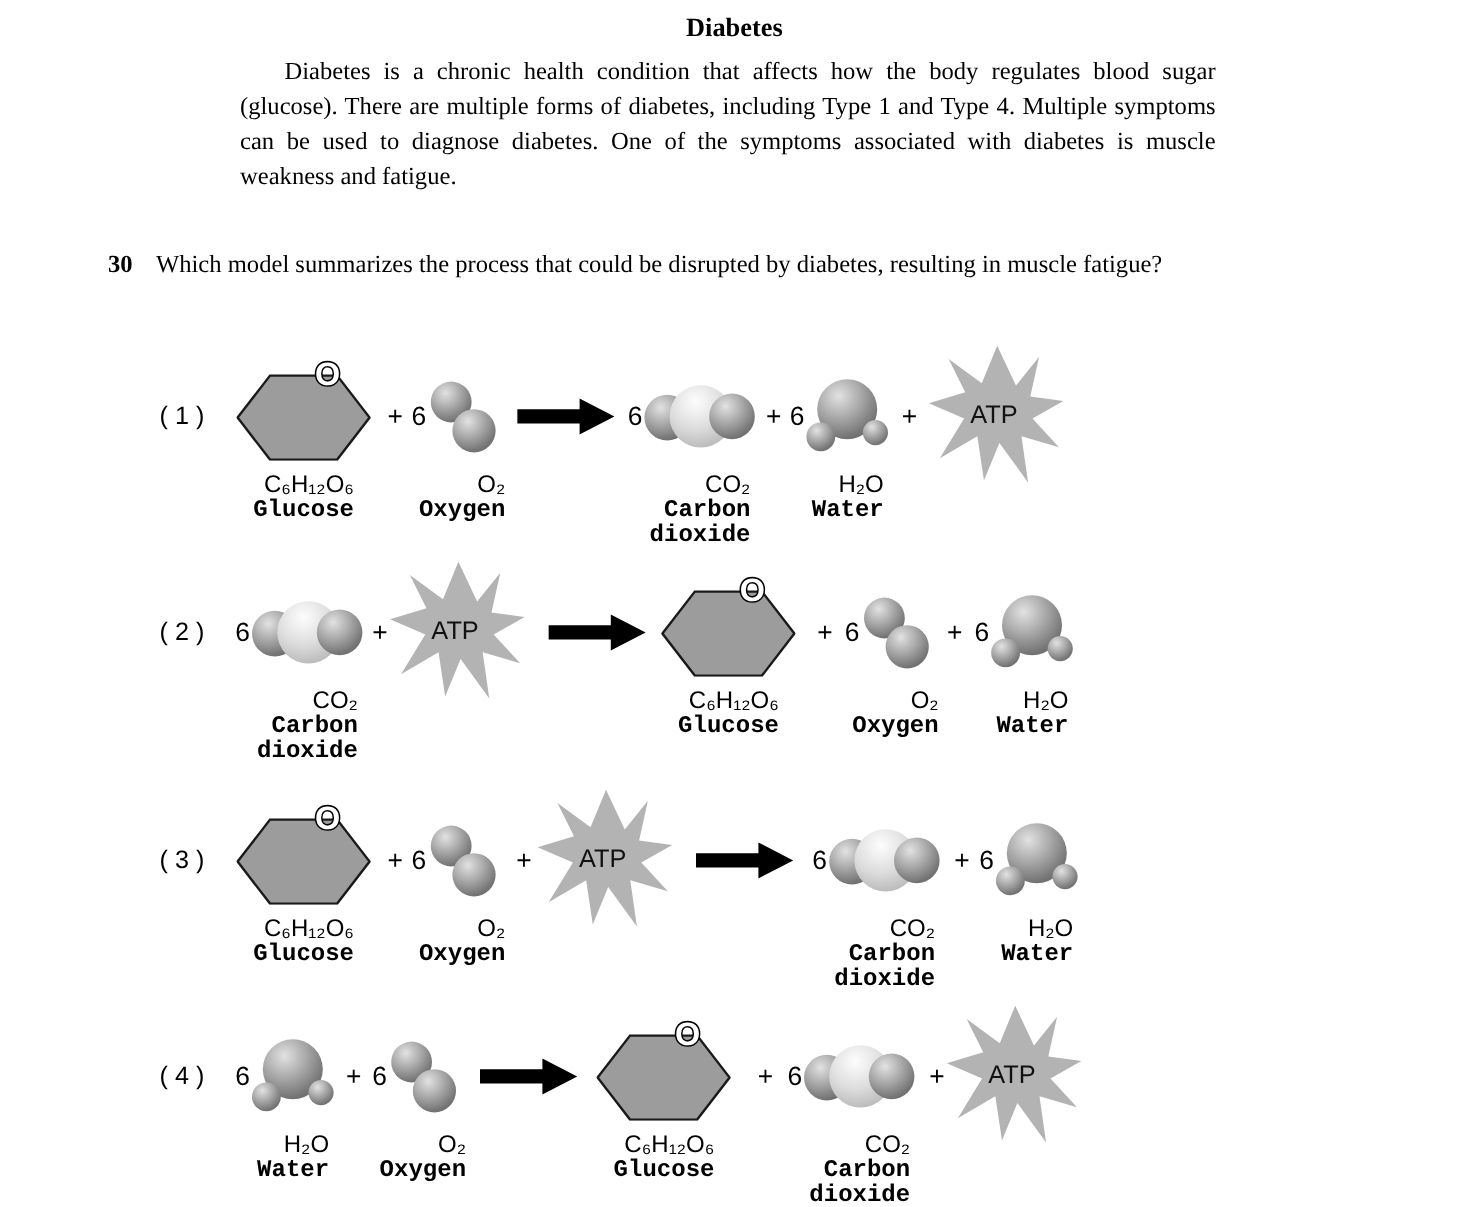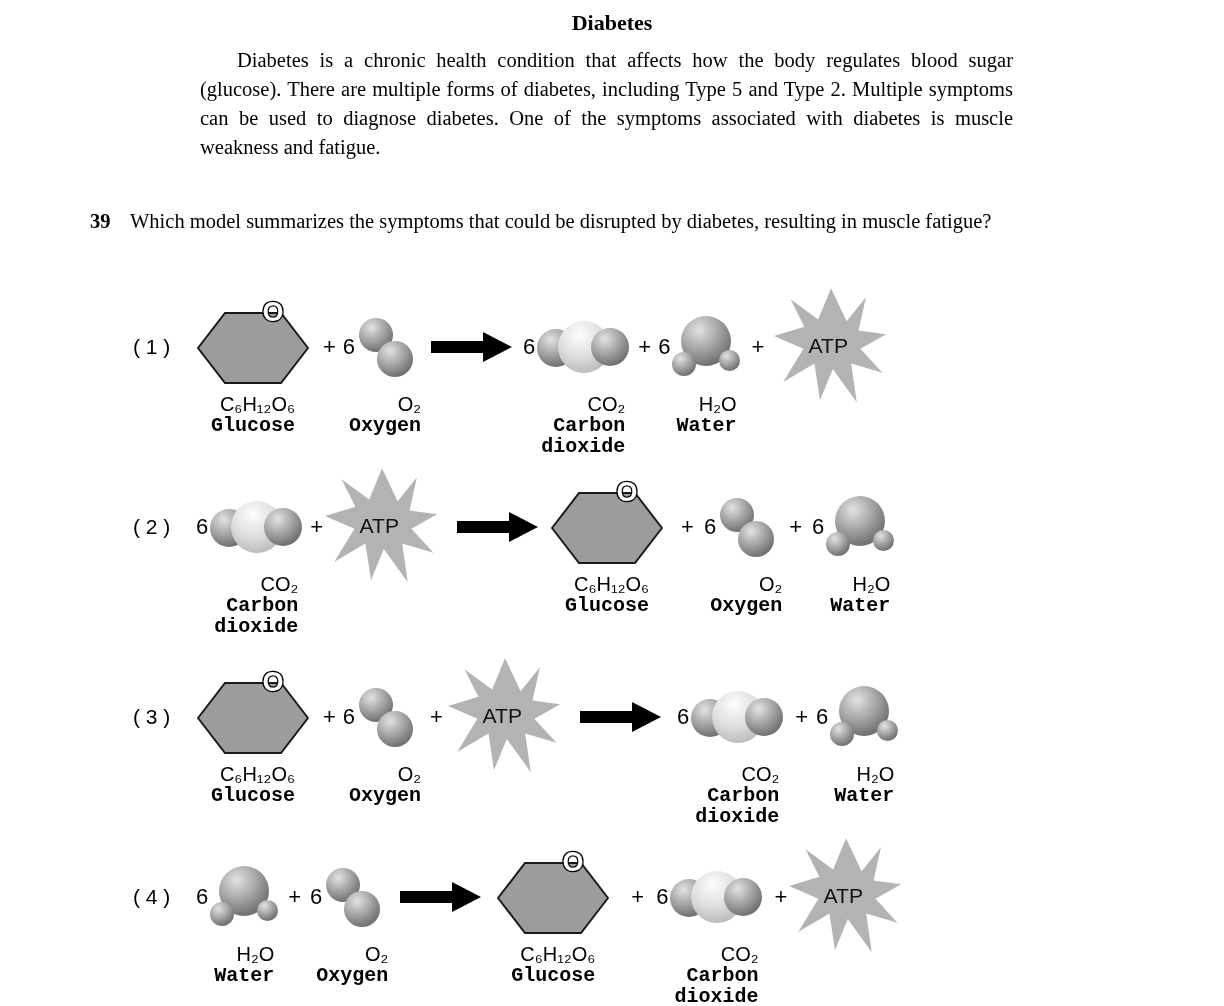--- a/index.html
+++ b/index.html
@@ -48,25 +48,25 @@
   .s-co2m { left:21px; top:1px; width:52px; height:52px; z-index:2; }
   .s-co2r { left:54px; top:8px; width:38px; height:38px; z-index:3; }
   .s-h2ob { left:9px; top:0;    width:50px; height:50px; }
   .s-h2ol { left:0;   top:36px; width:24px; height:24px; z-index:2; }
   .s-h2or { left:47px; top:34px; width:21px; height:21px; z-index:2; }
 </style>
 </head>
 <body>
 
 <div id="title" class="serif">Diabetes</div>
-<div id="passage" class="serif">Diabetes is a chronic health condition that affects how the body regulates blood sugar (glucose). There are multiple forms of diabetes, including Type 5 and Type 2. Multiple symptoms can be used to diagnose diabetes. One of the symptoms associated with diabetes is muscle weakness and fatigue.</div>
+<div id="passage" class="serif">Diabetes is a chronic health condition that affects how the body regulates blood sugar (glucose). There are multiple forms of diabetes, including Type 1 and Type 4. Multiple symptoms can be used to diagnose diabetes. One of the symptoms associated with diabetes is muscle weakness and fatigue.</div>
 
 <div id="question" class="serif">
-  <div id="qnum">39</div>
-  <div id="qtext">Which model summarizes the symptoms that could be disrupted by diabetes, resulting in muscle fatigue?</div>
+  <div id="qnum">30</div>
+  <div id="qtext">Which model summarizes the process that could be disrupted by diabetes, resulting in muscle fatigue?</div>
 </div>
 
 <svg width="0" height="0" style="position:absolute" aria-hidden="true">
   <defs>
     <g id="hexagon-shape">
       <polygon points="1,36 28,1 84,1 111,36 84,71 28,71" fill="#9c9c9c" stroke="#1a1a1a" stroke-width="2"></polygon>
     </g>
     <g id="star-shape">
       <polygon fill="#b3b3b3" points="62,2 79,38 100,12 92,48 122,52 94,68 118,94 84,84 90,126 64,90 50,124 44,84 10,104 32,68 0,54 33,44 18,14 48,36"></polygon>
     </g>

